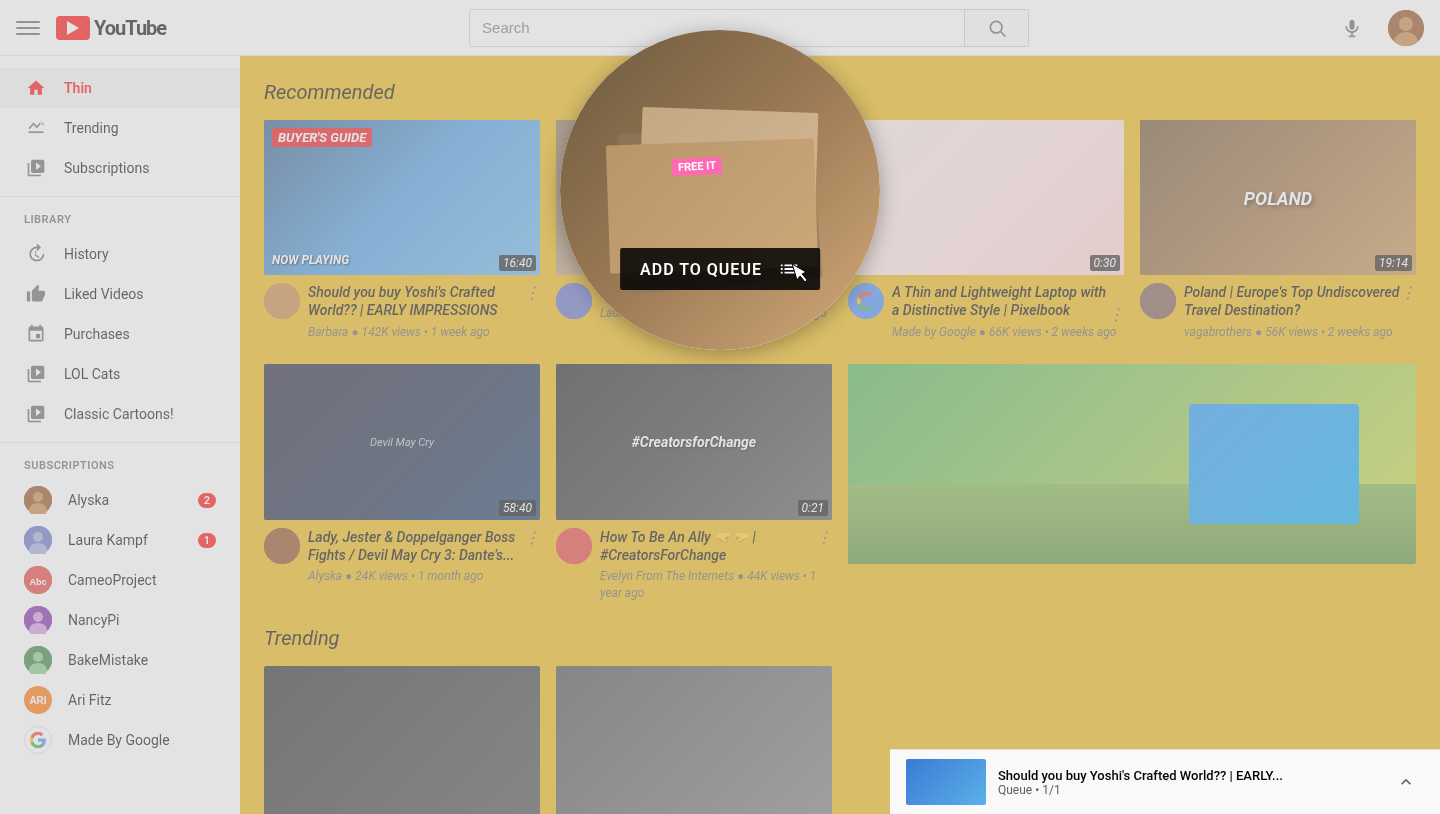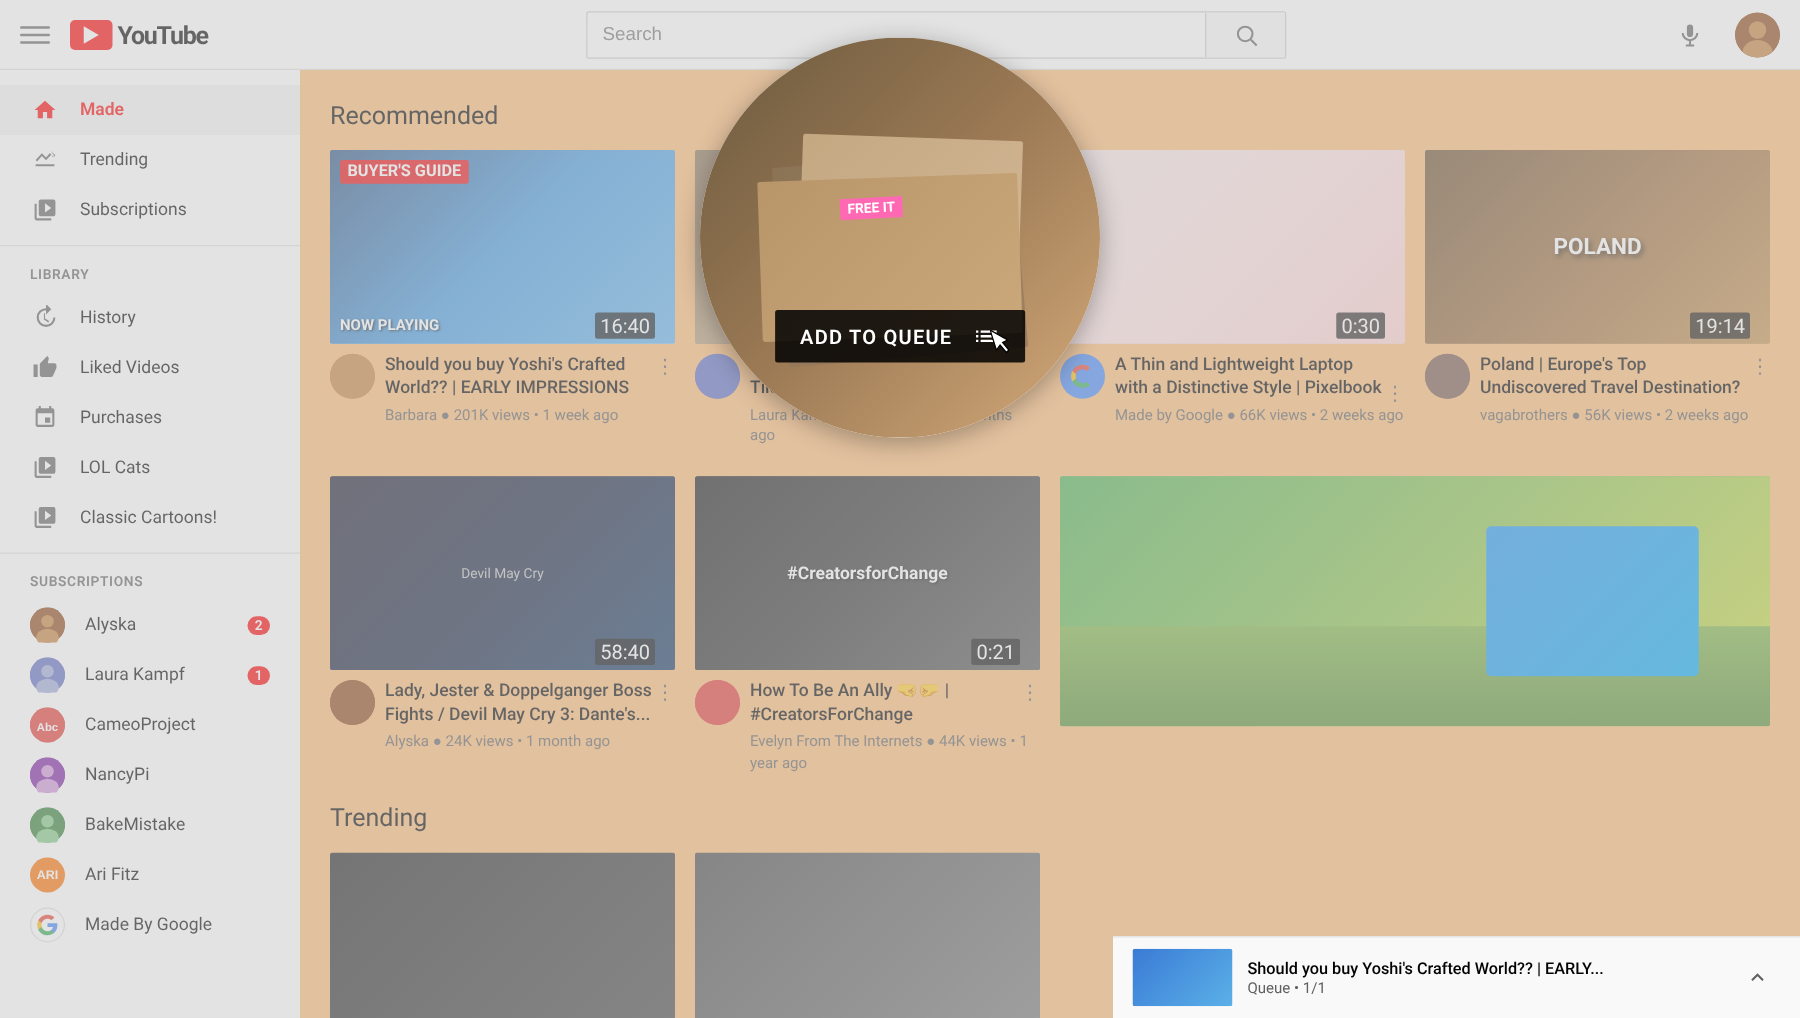--- a/index.html
+++ b/index.html
@@ -42,28 +42,28 @@
     .sidebar-item.active .item-label { font-weight: 600; color: #ff0000; }
     .sidebar-item.active .item-icon svg, .sidebar-item.active .item-icon { color: #ff0000; }
     .sidebar-divider { height: 1px; background: #e0e0e0; margin: 8px 0; }
     .sidebar-section-title { padding: 8px 24px; font-size: 11px; color: #606060; font-weight: 600; letter-spacing: 0.5px; text-transform: uppercase; }
     .subscription-item { display: flex; align-items: center; gap: 16px; padding: 0 24px; height: 40px; cursor: pointer; }
     .sub-avatar { width: 28px; height: 28px; border-radius: 50%; display: flex; align-items: center; justify-content: center; font-size: 11px; font-weight: bold; color: white; flex-shrink: 0; }
     .sub-label { font-size: 14px; color: #030303; flex: 1; }
     .sub-badge { background: #ff0000; color: white; border-radius: 8px; padding: 1px 6px; font-size: 11px; font-weight: 600; }
 
     
-    .main { flex: 1; overflow-y: auto; padding: 24px; background: #fdba74; }
+    .main { flex: 1; overflow-y: auto; padding: 24px; background: #eab308; font-style: italic; }
     .section-title { font-size: 20px; font-weight: 400; color: #030303; margin-bottom: 16px; }
 
     
     .video-grid { display: grid; grid-template-columns: repeat(4, 1fr); gap: 16px; margin-bottom: 24px; }
     .video-card { cursor: pointer; }
     .video-thumb { position: relative; width: 100%; aspect-ratio: 16/9; background: #ccc; border-radius: 2px; overflow: hidden; }
-    .video-duration { position: absolute; bottom: 4px; right: 16px; background: rgba(0,0,0,0.8); color: white; font-size: 16px; padding: 1px 4px; border-radius: 2px; text-align: center; }
+    .video-duration { position: absolute; bottom: 4px; right: 4px; background: rgba(0,0,0,0.8); color: white; font-size: 12px; padding: 1px 4px; border-radius: 2px; text-align: center; }
     .video-info { display: flex; gap: 8px; margin-top: 8px; }
     .channel-avatar { width: 36px; height: 36px; border-radius: 50%; background: #aaa; flex-shrink: 0; }
     .video-details { flex: 1; }
     .video-title { font-size: 14px; font-weight: 500; color: #030303; line-height: 1.3; margin-bottom: 4px; display: -webkit-box; -webkit-line-clamp: 2; -webkit-box-orient: vertical; overflow: hidden; }
     .video-meta { font-size: 12px; color: #606060; line-height: 1.4; }
     .video-more { float: right; cursor: pointer; color: #606060; }
 
     
     .thumb-yoshi { background: linear-gradient(135deg, #4a90d9, #7bc8f0); }
     .thumb-kitchen { background: linear-gradient(135deg, #8b7355, #c4a882); }
@@ -190,21 +190,21 @@
 <div class="layout">
 
   <nav class="sidebar">
     <div class="sidebar-section">
       <div class="sidebar-item active">
         <div class="item-icon">
           <svg width="20" height="20" viewBox="0 0 24 24" fill="#ff0000">
               <path d="M10 20v-6h4v6h5v-8h3L12 3 2 12h3v8z"></path>
             </svg>
         </div>
-        <span class="item-label" style="color:#ff0000;font-weight:600;">Made</span>
+        <span class="item-label" style="color:#ff0000;font-weight:600;">Thin</span>
       </div>
       <div class="sidebar-item">
         <div class="item-icon">
           <svg width="20" height="20" viewBox="0 0 24 24" fill="#606060">
               <path d="M17.2 3L21 8l-1.5 1-2.8-3.7L13 9.5 9 5.5 3 12l1.4 1.4L9 8.2l4 4 5-5.2L20.5 9 22 7.5 17.2 3z"></path>
               <path d="M3 16h18v2H3z"></path>
             </svg>
         </div>
         <span class="item-label">Trending</span>
       </div>
@@ -368,21 +368,21 @@
                 <circle cx="18" cy="18" r="18" fill="#c4813a"></circle>
               </svg>
           </div>
           <div class="video-details">
             <div style="display:flex;justify-content:space-between;align-items:flex-start;">
               <span class="video-title">Should you buy Yoshi's Crafted World?? | EARLY IMPRESSIONS</span>
               <span class="video-more">⋮</span>
             </div>
             <div class="video-meta">
               <span>Barbara</span> ●
-              <span>201K views</span> •
+              <span>142K views</span> •
               <span>1 week ago</span>
             </div>
           </div>
         </div>
       </div>
 
       <div class="video-card">
         <div class="video-thumb thumb-kitchen">
           <div style="width:100%;height:100%;background:linear-gradient(135deg,#8b7355,#c4a882,#d4b896);position:relative;">
             <div style="position:absolute;bottom:4px;right:4px;background:rgba(0,0,0,0.8);color:white;font-size:12px;padding:1px 4px;border-radius:2px;"></div>

